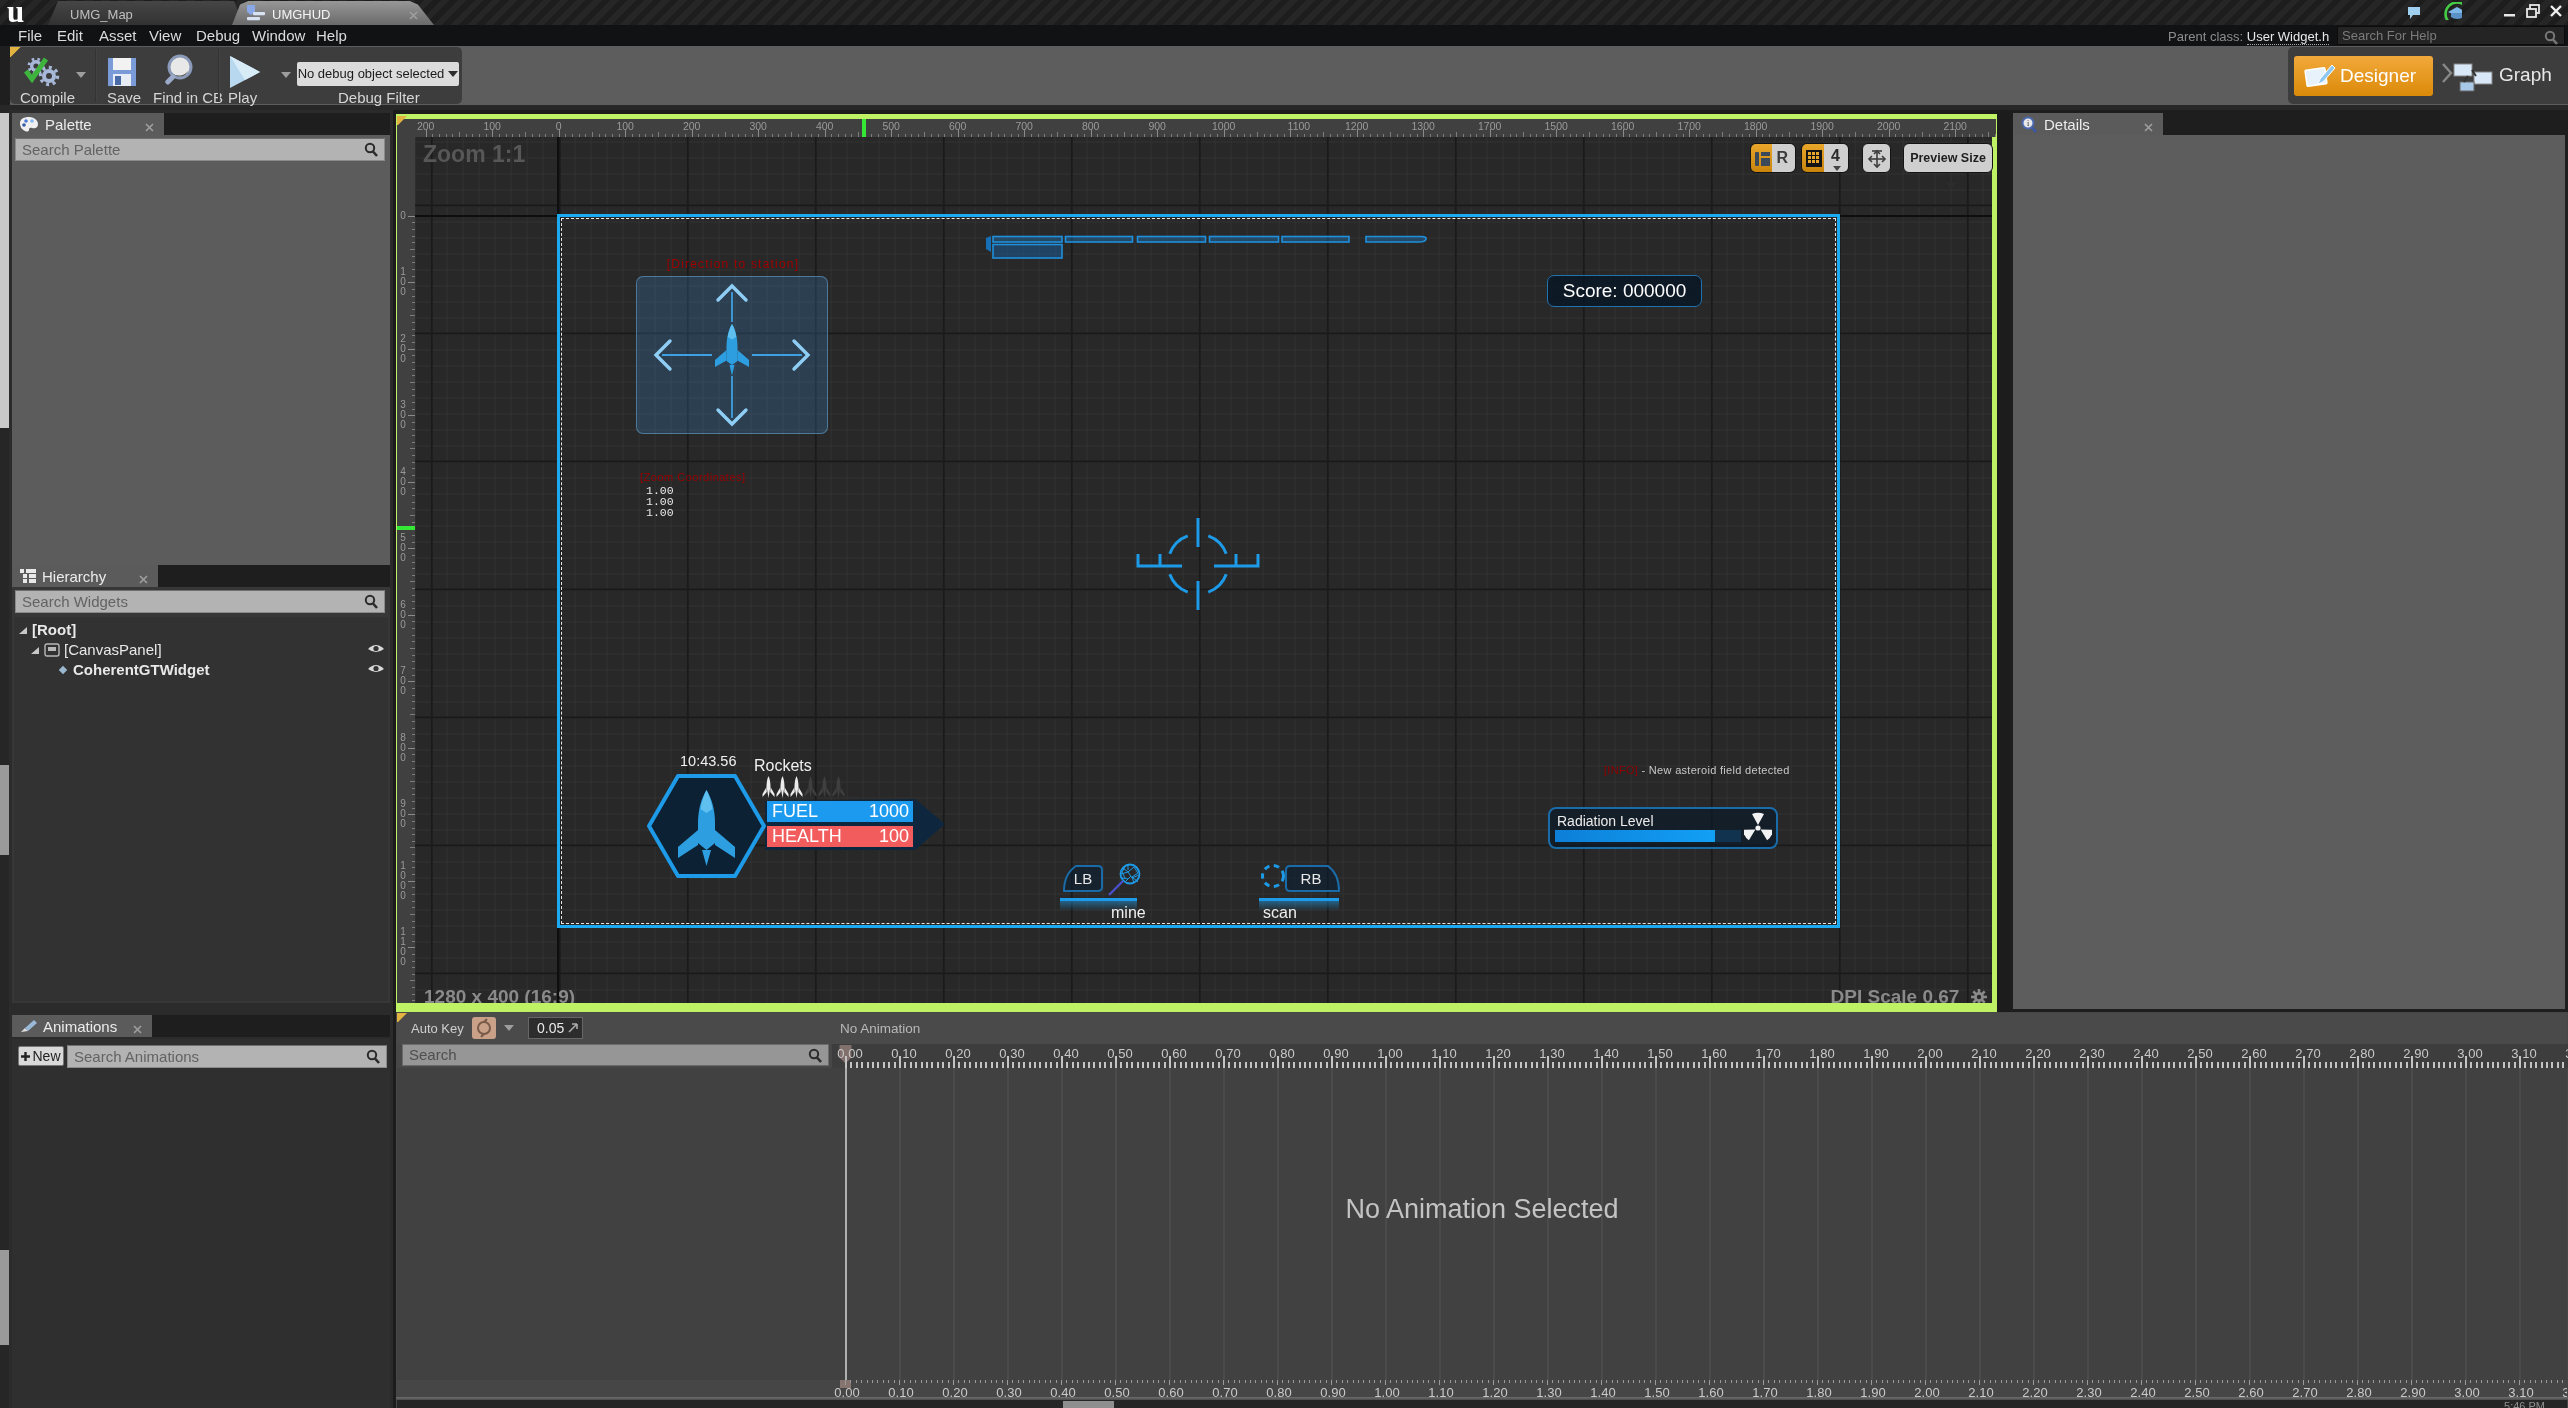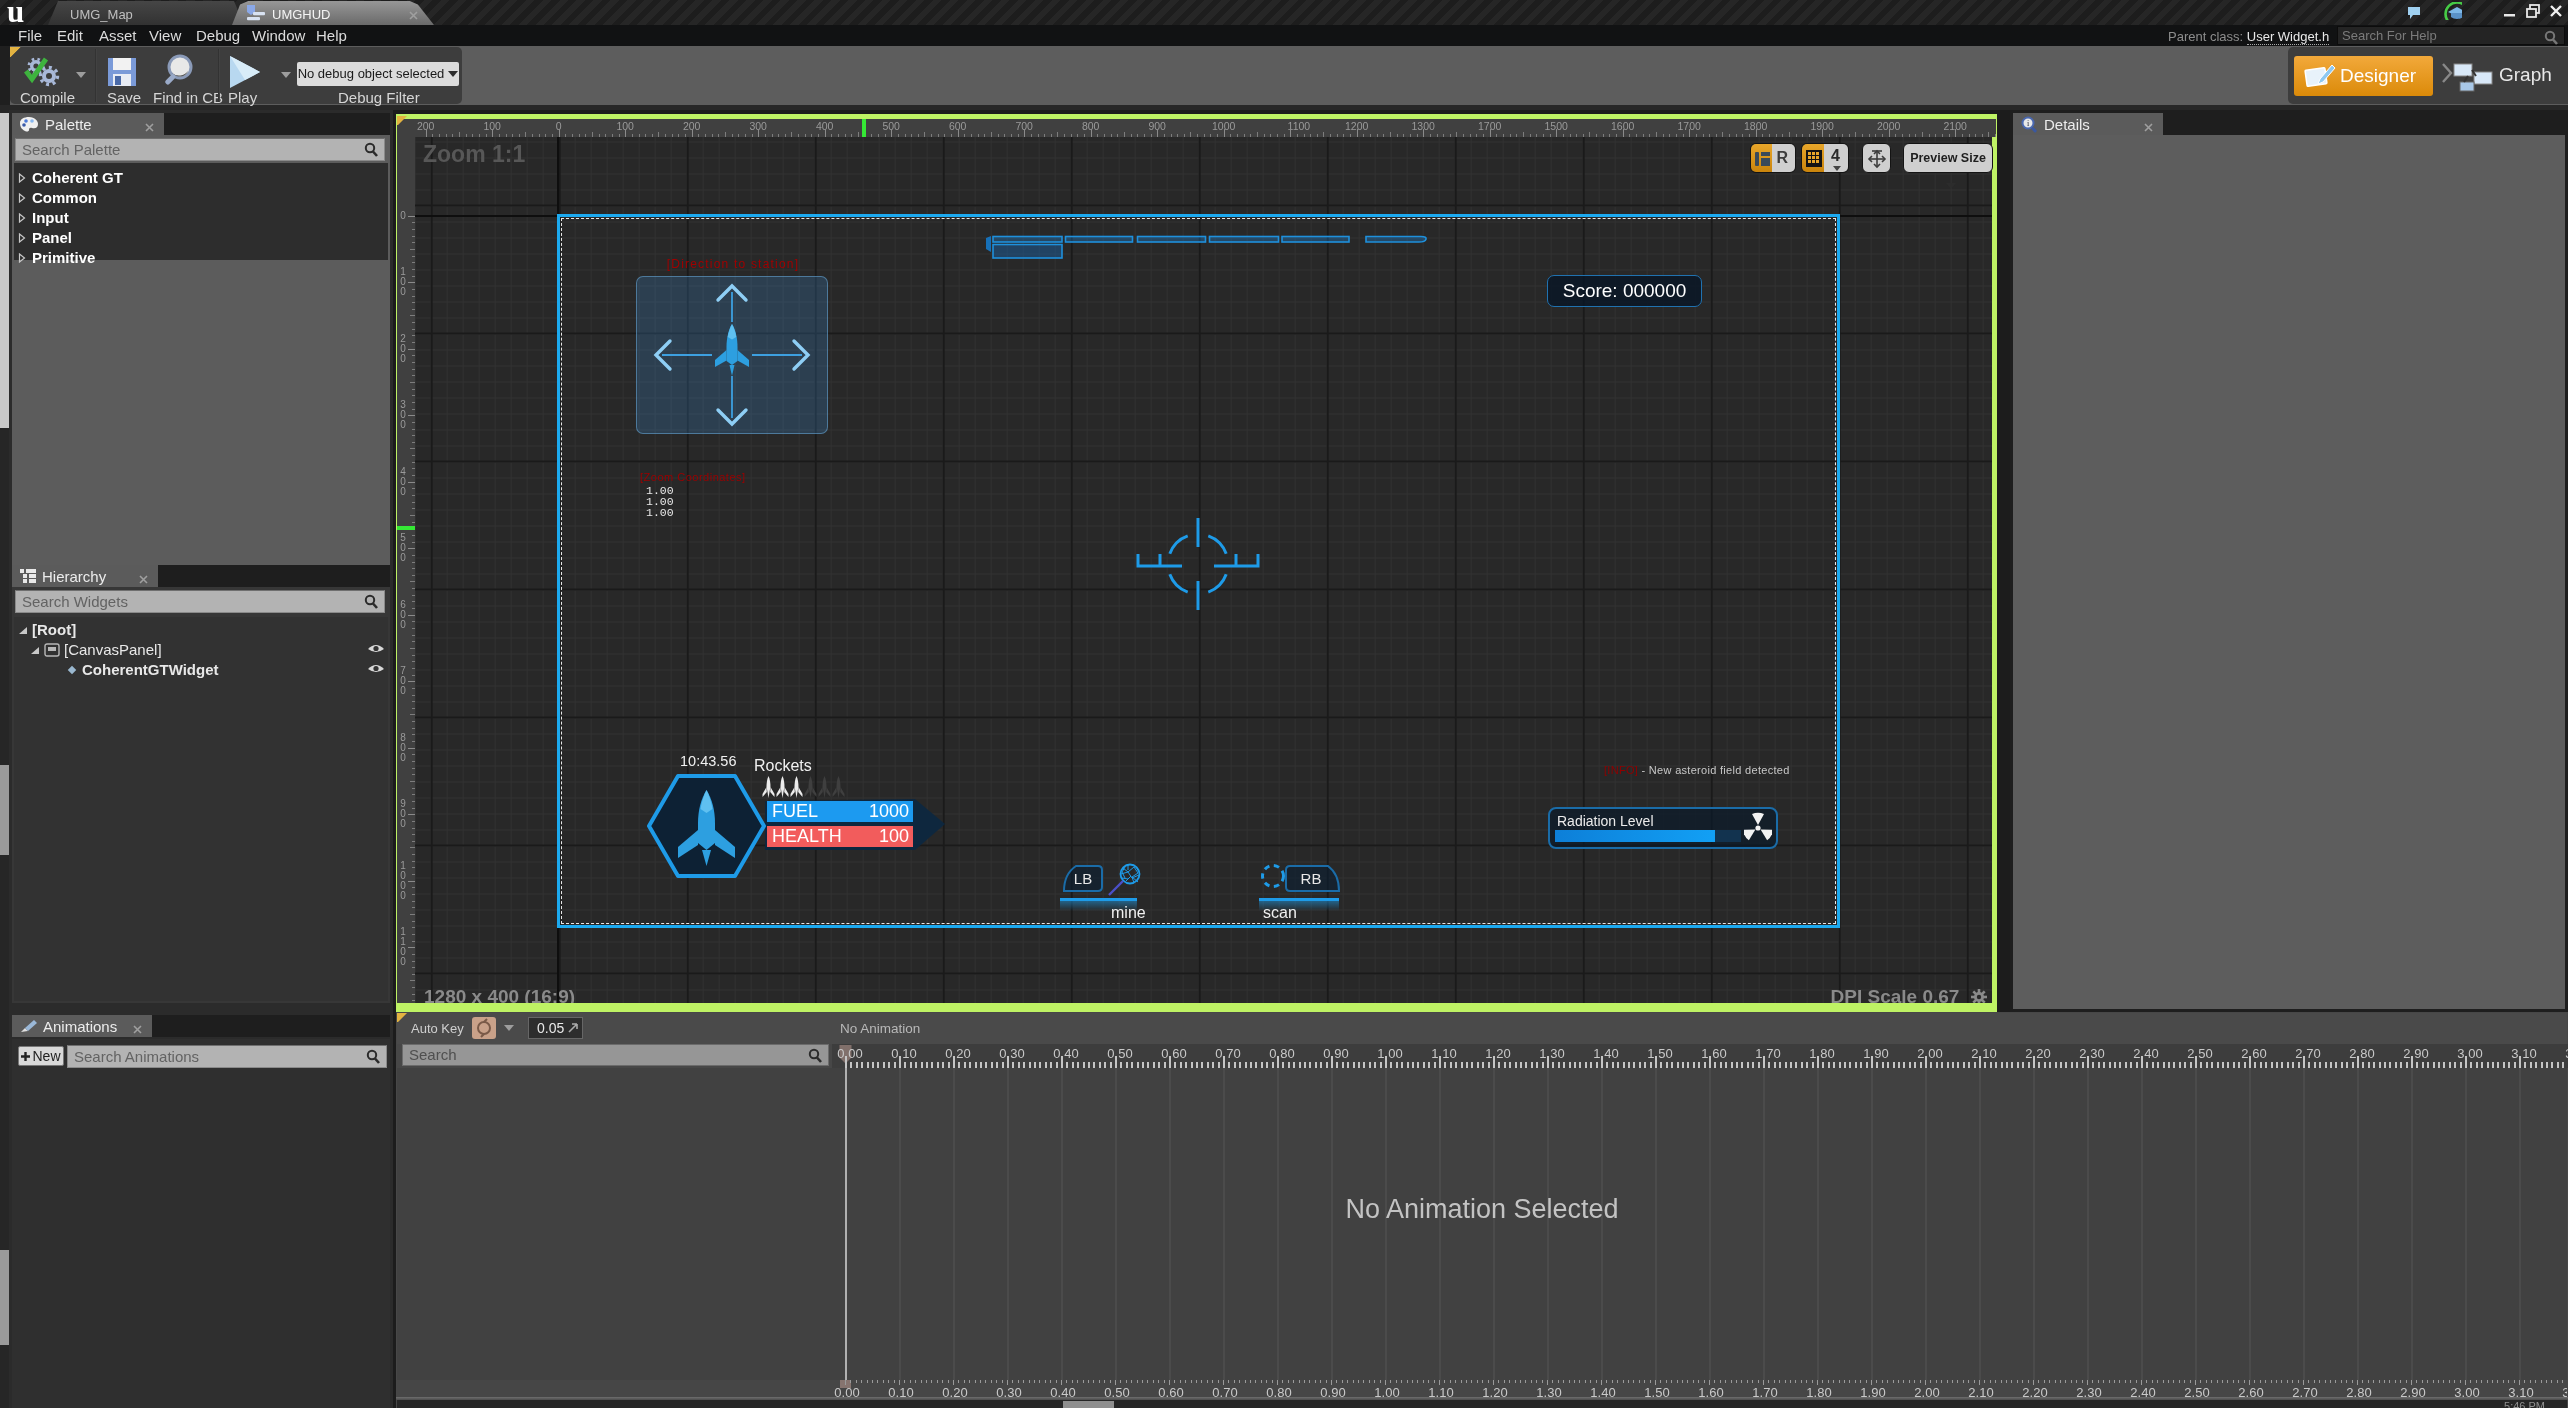--- a/index.html
+++ b/index.html
@@ -235,37 +235,20 @@
       <span class="x"><svg width="9" height="9" viewBox="0 0 9 9">
           <path d="M1 1 L8 8 M8 1 L1 8" stroke="#9f9f9f" stroke-width="1.6"></path>
         </svg></span>
   </div>
   <div class="tabwell" style="left:155px;top:3px;width:226px;"></div>
   <div id="palbody">
     <div class="searchbox" style="left:3px;top:3px;width:370px;">Search Palette<svg class="mag2" width="14" height="15" viewBox="0 0 14 15">
           <circle cx="6" cy="6" r="4.2" fill="none" stroke="#2b2b2b" stroke-width="2"></circle>
           <line x1="9" y1="9.5" x2="13" y2="14" stroke="#2b2b2b" stroke-width="2.6"></line>
         </svg></div>
-    <div id="pallist">
-      <div class="palrow" style="top:6px"><svg width="8" height="10" viewBox="0 0 8 10" style="margin-right:6px">
-            <path d="M1.5 1 L6.5 5 L1.5 9 z" fill="none" stroke="#c8c8c8" stroke-width="1.2"></path>
-          </svg>Coherent GT</div>
-      <div class="palrow" style="top:26px"><svg width="8" height="10" viewBox="0 0 8 10" style="margin-right:6px">
-            <path d="M1.5 1 L6.5 5 L1.5 9 z" fill="none" stroke="#c8c8c8" stroke-width="1.2"></path>
-          </svg>Common</div>
-      <div class="palrow" style="top:46px"><svg width="8" height="10" viewBox="0 0 8 10" style="margin-right:6px">
-            <path d="M1.5 1 L6.5 5 L1.5 9 z" fill="none" stroke="#c8c8c8" stroke-width="1.2"></path>
-          </svg>Input</div>
-      <div class="palrow" style="top:66px"><svg width="8" height="10" viewBox="0 0 8 10" style="margin-right:6px">
-            <path d="M1.5 1 L6.5 5 L1.5 9 z" fill="none" stroke="#c8c8c8" stroke-width="1.2"></path>
-          </svg>Panel</div>
-      <div class="palrow" style="top:86px"><svg width="8" height="10" viewBox="0 0 8 10" style="margin-right:6px">
-            <path d="M1.5 1 L6.5 5 L1.5 9 z" fill="none" stroke="#c8c8c8" stroke-width="1.2"></path>
-          </svg>Primitive</div>
-    </div>
   </div>
 
   <div class="paneltab" style="left:3px; top:455px; width:146px;">
     <svg style="position:absolute;left:8px;top:4px" width="16" height="14" viewBox="0 0 16 14">
         <rect x="0" y="0" width="4" height="4" fill="#e8e8e8"></rect>
         <rect x="6" y="0" width="10" height="4" fill="#e8e8e8"></rect>
         <rect x="3" y="5" width="4" height="4" fill="#e8e8e8"></rect>
         <rect x="9" y="5" width="7" height="4" fill="#e8e8e8"></rect>
         <rect x="3" y="10" width="4" height="4" fill="#e8e8e8"></rect>
         <rect x="9" y="10" width="7" height="4" fill="#e8e8e8"></rect>
@@ -288,21 +271,21 @@
       <div style="position:absolute;left:16px;top:24px;font-size:15px"><svg width="10" height="9" viewBox="0 0 10 9" style="margin-right:4px">
             <path d="M9 1 L9 8 L1 8 z" fill="#c8c8c8"></path>
           </svg><svg width="16" height="14" viewBox="0 0 16 14" style="margin-right:4px;vertical-align:-2px">
             <rect x="1" y="1" width="14" height="12" rx="2" fill="none" stroke="#b8b8b8" stroke-width="1.4"></rect>
             <rect x="4" y="4" width="8" height="4" fill="#b8b8b8"></rect>
           </svg>[CanvasPanel]</div>
       <svg class="eye" style="top:26px" viewBox="0 0 18 12">
           <path d="M1 6 Q9 -2 17 6 Q9 12 1 6z" fill="#d8d8d8"></path>
           <circle cx="9" cy="5.5" r="2.6" fill="#333"></circle>
         </svg>
-      <div style="position:absolute;left:53px;top:44px;font-size:15px;font-weight:bold"><svg width="10" height="10" viewBox="0 0 10 10" style="margin-right:5px">
+      <div style="position:absolute;left:44px;top:44px;font-size:15px;font-weight:bold"><svg width="10" height="10" viewBox="0 0 10 10" style="margin-right:5px">
             <rect x="2" y="2" width="6" height="6" transform="rotate(45 5 5)" fill="#9ab8d0"></rect>
           </svg>CoherentGTWidget</div>
       <svg class="eye" style="top:46px" viewBox="0 0 18 12">
           <path d="M1 6 Q9 -2 17 6 Q9 12 1 6z" fill="#d8d8d8"></path>
           <circle cx="9" cy="5.5" r="2.6" fill="#333"></circle>
         </svg>
     </div>
   </div>
 
   <div class="paneltab" style="left:3px; top:905px; width:140px;">

